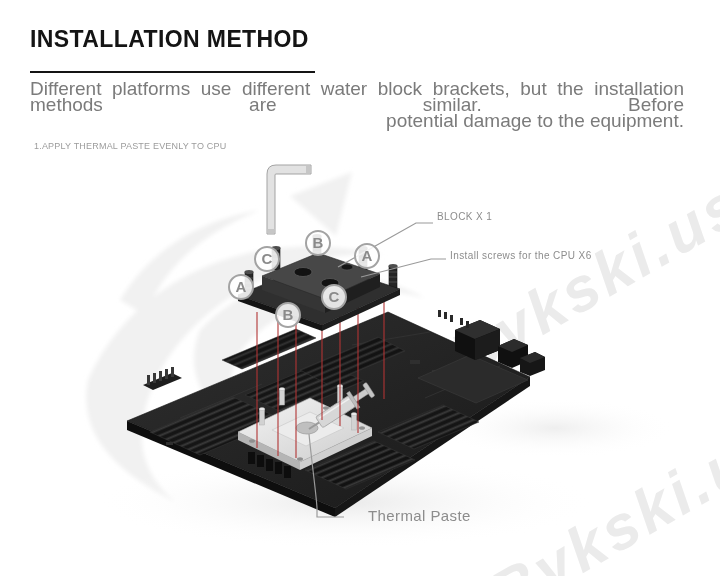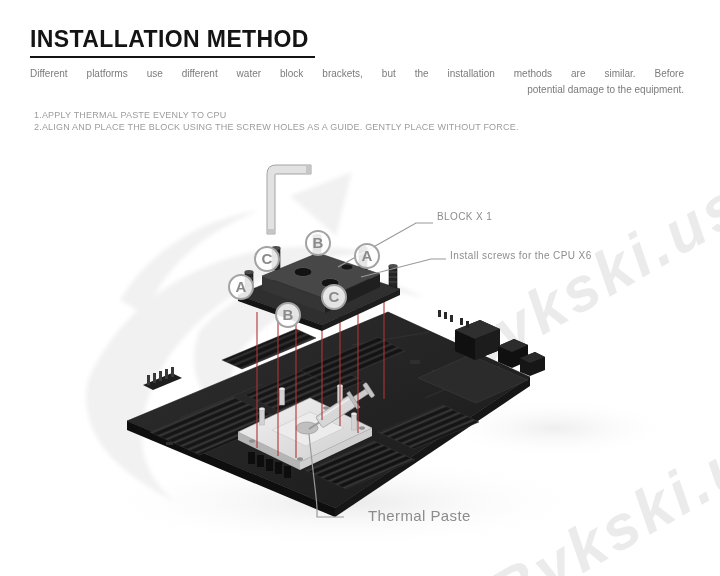--- a/index.html
+++ b/index.html
@@ -10,23 +10,23 @@
   
   .wm-layer { position:absolute; inset:0; z-index:0; }
   .wm-text { position:absolute; font-weight:bold; font-style:italic;
     color:#ebebeb; letter-spacing:4px; white-space:nowrap; transform-origin:left top; }
   .wm-text.one { left:438px; top:330px; font-size:62px; transform:rotate(-30deg); }
   .wm-text.two { left:478px; top:568px; font-size:62px; transform:rotate(-30deg); }
 
   
   .header { position:absolute; left:30px; top:26px; right:28px; z-index:3; }
   .title { display:inline-block; font-size:23px; font-weight:bold; color:#141414;
-    letter-spacing:0.4px; border-bottom:2.5px solid #141414; padding-bottom:3px;
+    letter-spacing:0.4px; border-bottom:2.5px solid #141414; padding-bottom:18px;
     padding-right:6px; }
-  .intro { margin-top:8px; width:654px; color:#7b7b7b; font-size:10px;
+  .intro { margin-top:8px; width:654px; color:#7b7b7b; font-size:19px;
     line-height:16px; }
   .intro .ln { width:100%;text-align:right; }
   .intro .ln.just { text-align:justify; text-align-last:justify; }
   .steps { margin-top:12px; margin-left:4px; color:#9c9c9c; font-size:9px;
     line-height:11.5px; letter-spacing:0.2px; }
   .steps .step { white-space:nowrap; }
 
   
   .diagram-svg { position:absolute; left:0; top:0; z-index:1; }
   .overlay { position:absolute; inset:0; z-index:2; }
@@ -290,17 +290,16 @@
   </div>
 
   <div class="header">
     <h1 class="title">INSTALLATION METHOD</h1>
     <div class="intro">
       <div class="ln just">Different platforms use different water block brackets, but the installation methods are similar. Before</div>
       <div class="ln">potential damage to the equipment.</div>
     </div>
     <div class="steps">
       <div class="step"><span>1.</span><span>APPLY THERMAL PASTE EVENLY TO CPU</span></div>
-      <div class="step"><span>2.</span><span>ALIGN AND PLACE THE BLOCK USING THE SCREW HOLES AS A GUIDE. GENTLY PLACE WITHOUT FORCE.</span></div>
     </div>
   </div>
 
 </div>
 
 </body></html>

